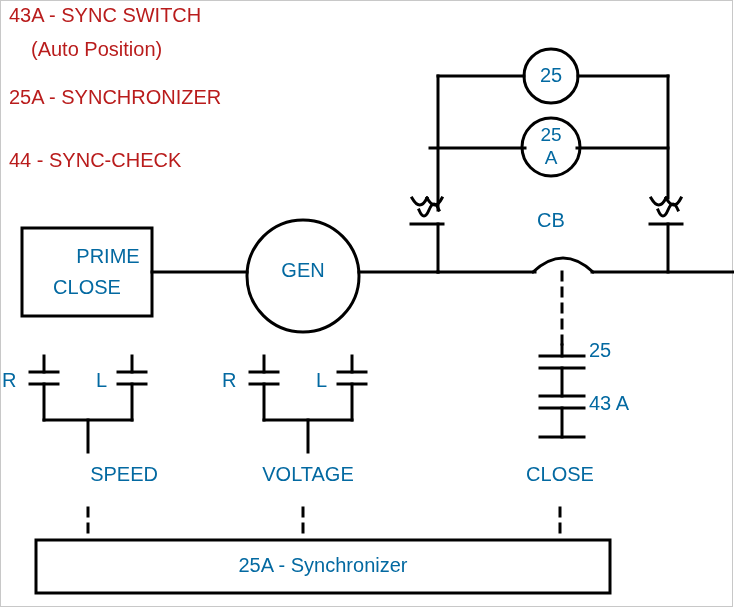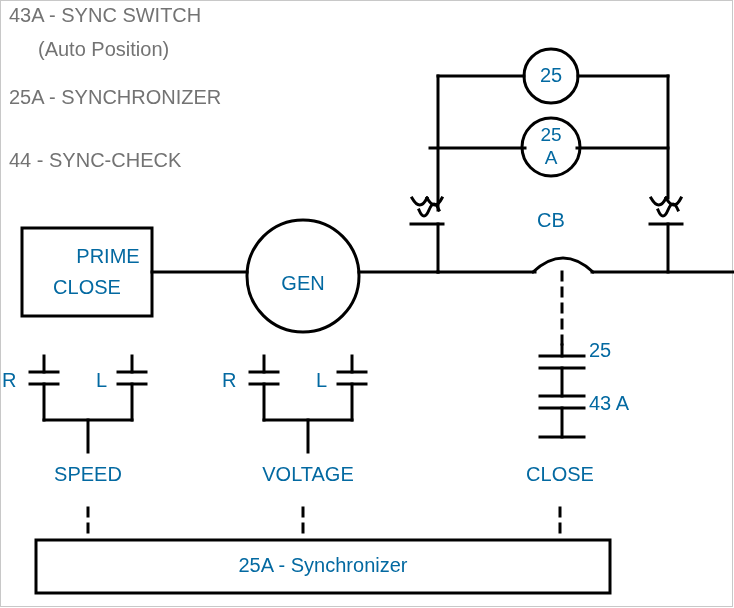--- a/index.html
+++ b/index.html
@@ -23,21 +23,21 @@
     box-sizing: border-box;
   }
   svg.layer {
     position: absolute;
     left: 0; top: 0;
     width: 734px;
     height: 608px;
   }
   .legend {
     position: absolute;
-    color: #737373;
+    color: #b91c1c;
     font-family: "Liberation Sans", sans-serif;
     font-size: 20px;
     white-space: pre;
   }
   .lbl {
     position: absolute;
     color: #0369a1;
     font-family: "Liberation Sans", sans-serif;
     white-space: pre;
   }
@@ -46,21 +46,21 @@
   .center { text-align: center; }
 </style>
 </head>
 <body>
 
 <div id="root">
 
   <div id="frame"></div>
 
   <div class="legend" style="left:9px; top:4px;">43A - SYNC SWITCH</div>
-  <div class="legend" style="left:38px; top:38px;">(Auto Position)</div>
+  <div class="legend" style="left:31px; top:38px;">(Auto Position)</div>
   <div class="legend" style="left:9px; top:86px;">25A - SYNCHRONIZER</div>
   <div class="legend" style="left:9px; top:149px;">44 - SYNC-CHECK</div>
 
   <svg class="layer" viewBox="0 0 734 608">
     <g stroke="#000000" fill="none" stroke-width="3" stroke-linecap="square">
 
       <rect x="22" y="228" width="130" height="88"></rect>
 
       <line x1="152" y1="272" x2="247" y2="272"></line>
 
@@ -131,36 +131,36 @@
       <line x1="88" y1="508" x2="88" y2="540" stroke-dasharray="8 8"></line>
       <line x1="303" y1="508" x2="303" y2="540" stroke-dasharray="8 8"></line>
       <line x1="560" y1="508" x2="560" y2="540" stroke-dasharray="8 8"></line>
       <line x1="562" y1="272" x2="562" y2="345" stroke-dasharray="8 8"></line>
     </g>
   </svg>
 
   <div class="lbl lbl-20 center" style="left:22px; top:245px; width:130px;padding-left:21px;">PRIME</div>
   <div class="lbl lbl-20 center" style="left:22px; top:276px; width:130px;">CLOSE</div>
 
-  <div class="lbl lbl-20 center" style="left:248px; top:272px; width:110px;">GEN</div>
+  <div class="lbl lbl-20 center" style="left:248px; top:259px; width:110px;">GEN</div>
 
   <div class="lbl lbl-20 center" style="left:524px; top:64px; width:54px;">25</div>
 
   <div class="lbl lbl-19 center" style="left:524px; top:124px; width:54px;">25</div>
   <div class="lbl lbl-19 center" style="left:524px; top:147px; width:54px;">A</div>
 
   <div class="lbl lbl-20" style="left:537px; top:209px;text-align:center;">CB</div>
 
   <div class="lbl lbl-20" style="left:589px; top:339px;">25</div>
   <div class="lbl lbl-20" style="left:589px; top:392px;">43 A</div>
 
   <div class="lbl lbl-20" style="left:2px; top:369px;">R</div>
   <div class="lbl lbl-20" style="left:96px; top:369px;">L</div>
   <div class="lbl lbl-20" style="left:222px; top:369px;">R</div>
   <div class="lbl lbl-20" style="left:316px; top:369px;">L</div>
 
-  <div class="lbl lbl-20 center" style="left:18px; top:463px; width:140px;">SPEED</div>
+  <div class="lbl lbl-20 center" style="left:18px; top:463px; width:140px;text-align:right;">SPEED</div>
   <div class="lbl lbl-20 center" style="left:233px; top:463px; width:150px;">VOLTAGE</div>
   <div class="lbl lbl-20 center" style="left:490px; top:463px; width:140px;">CLOSE</div>
 
   <div class="lbl lbl-20 center" style="left:36px; top:554px; width:574px;">25A - Synchronizer</div>
 
 </div>
 
 </body></html>

